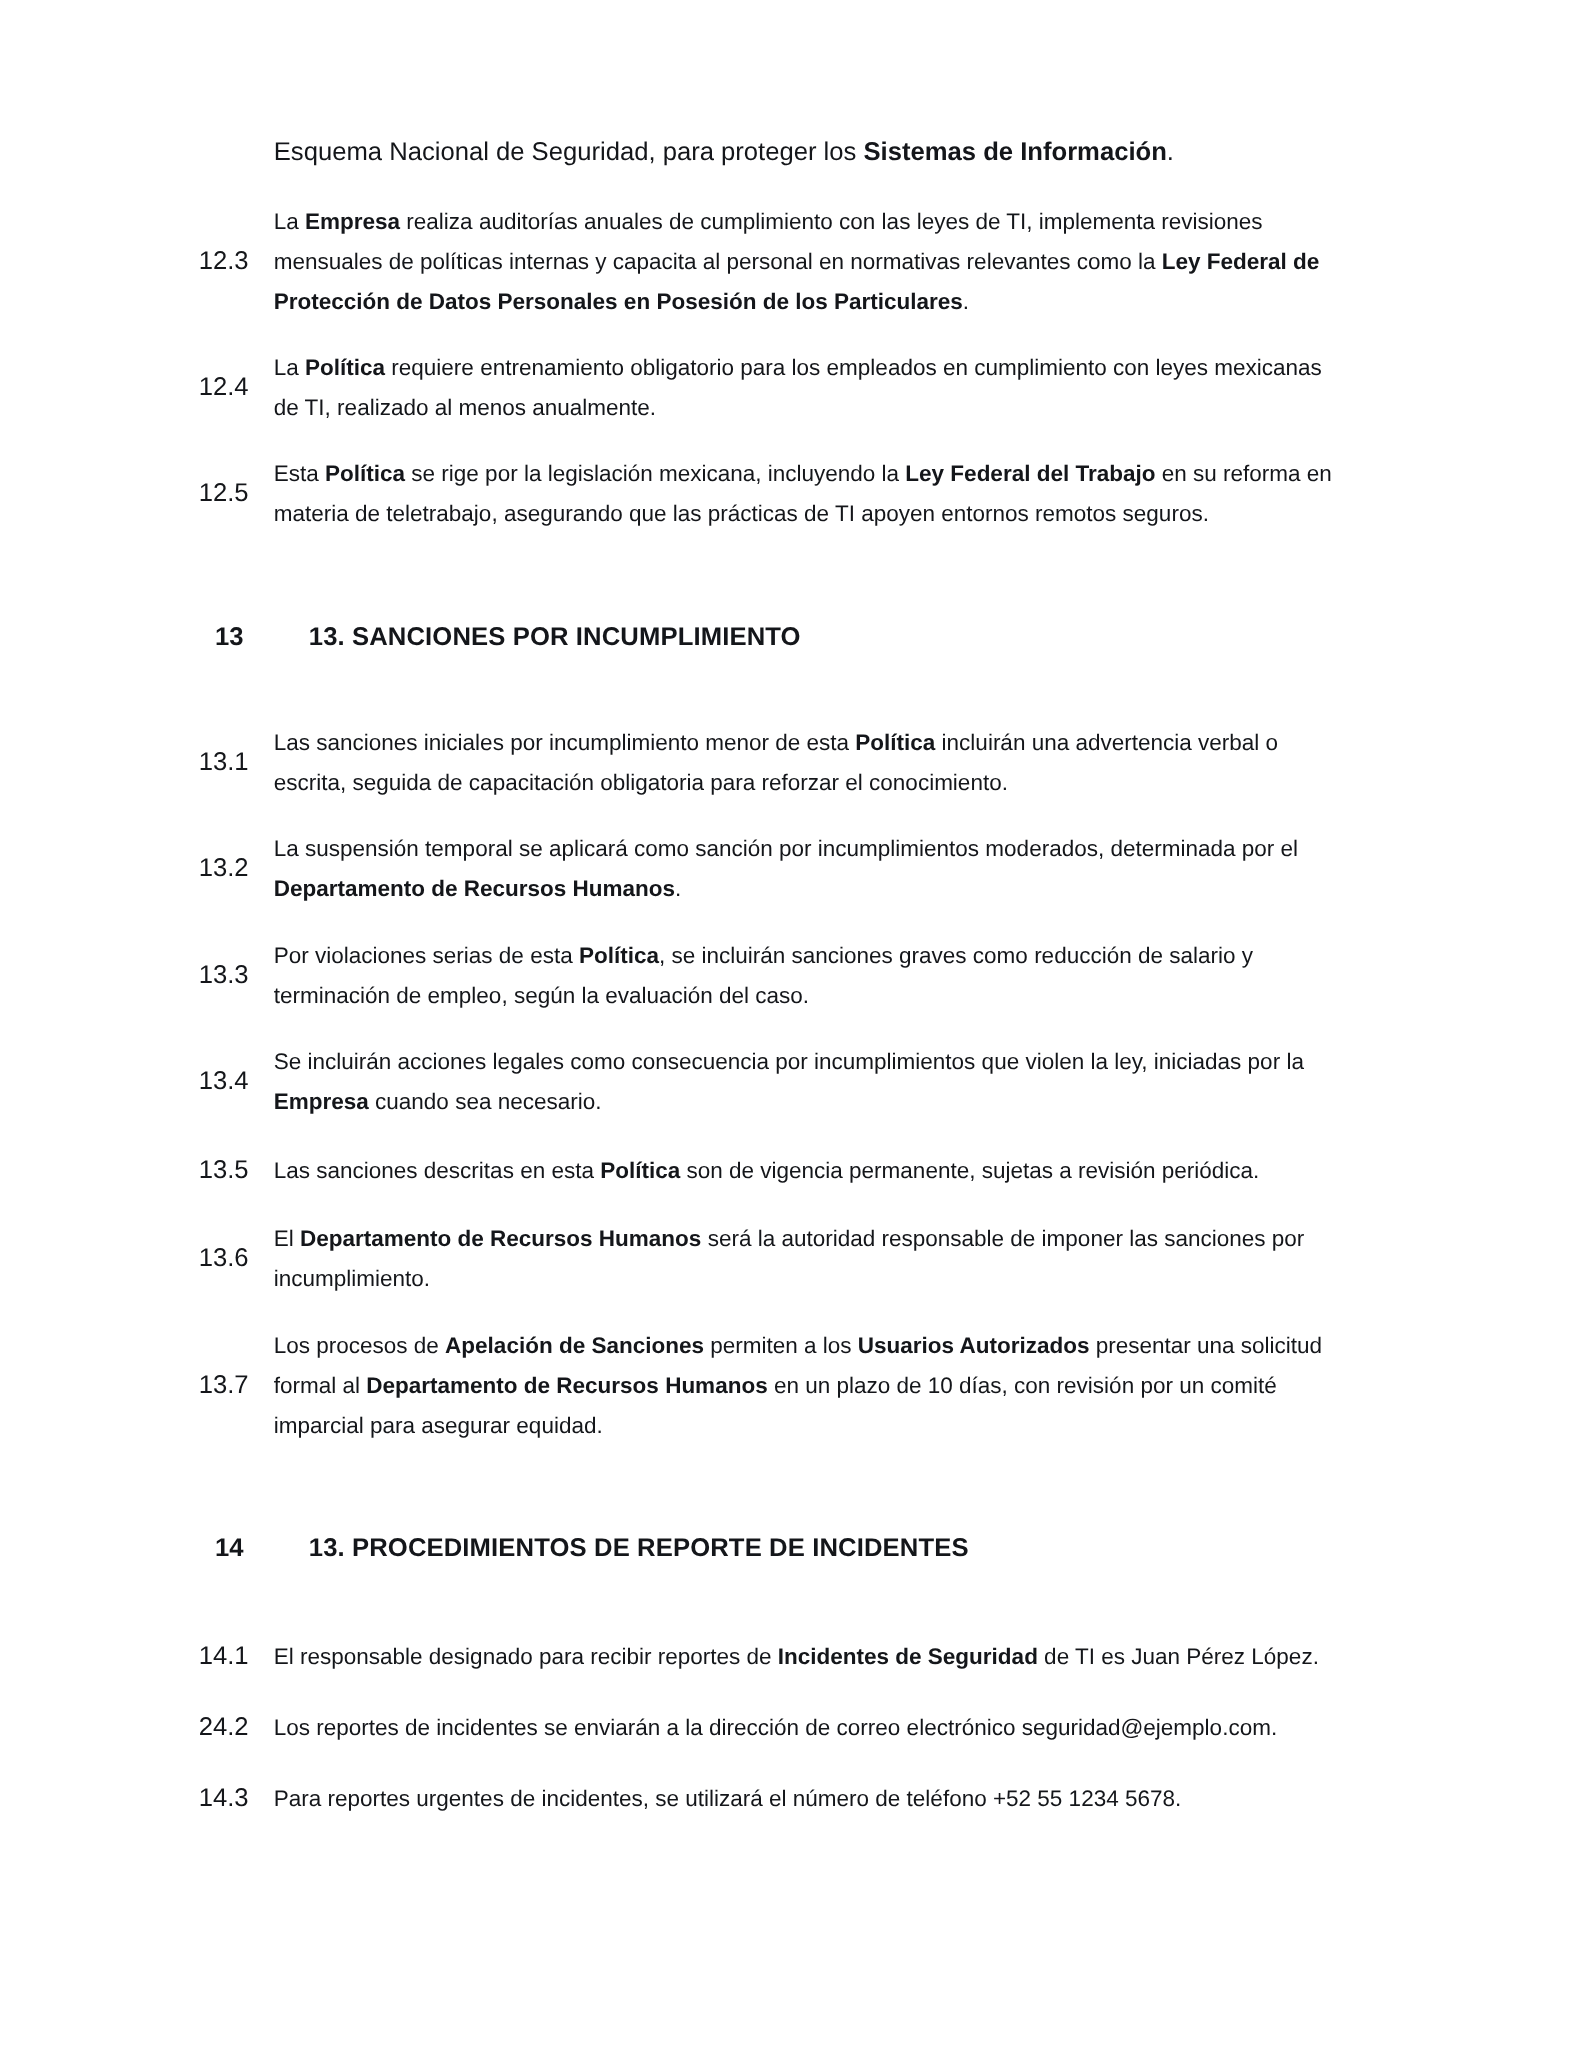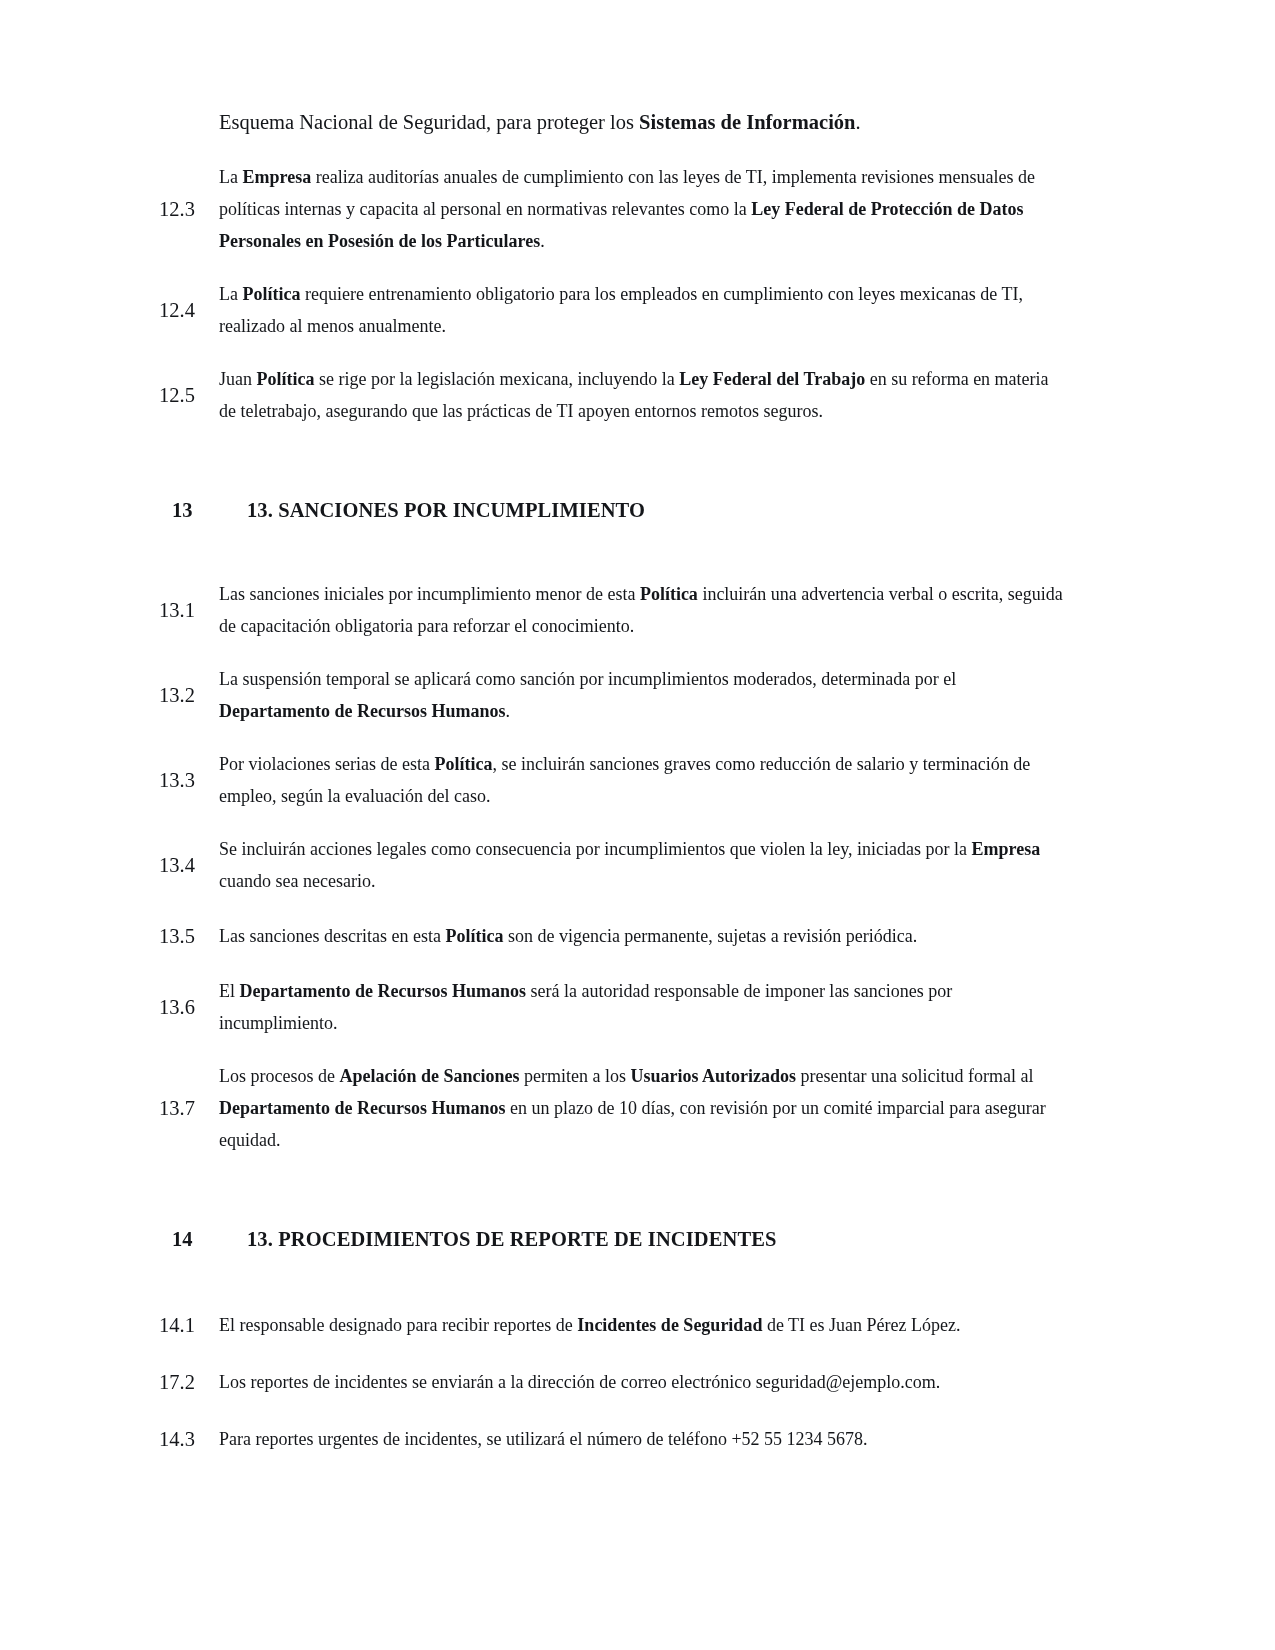--- a/index.html
+++ b/index.html
@@ -7,21 +7,21 @@
     padding: 0;
     background: #ffffff;
   }
   .page {
     width: 1231px;
     height: 1650px;
     margin: 0 auto;
     background: #ffffff;
     position: relative;
     box-sizing: border-box;
-    font-family: Liberation Serif, serif;
+    font-family: Liberation Sans, sans-serif;
     color: #14161a;
     overflow: hidden;
   }
   .content {
     position: absolute;
     left: 137px;
     top: 104px;
     width: 910px;
   }
 
@@ -92,21 +92,21 @@
       <div class="clause">
         <div class="clause-num">12.3</div>
         <div class="clause-body"><span>La </span><strong>Empresa</strong><span> realiza auditorías anuales de cumplimiento con las leyes de TI, implementa revisiones mensuales de políticas internas y capacita al personal en normativas relevantes como la </span><strong>Ley Federal de Protección de Datos Personales en Posesión de los Particulares</strong><span>.</span></div>
       </div>
       <div class="clause">
         <div class="clause-num">12.4</div>
         <div class="clause-body"><span>La </span><strong>Política</strong><span> requiere entrenamiento obligatorio para los empleados en cumplimiento con leyes mexicanas de TI, realizado al menos anualmente.</span></div>
       </div>
       <div class="clause">
         <div class="clause-num">12.5</div>
-        <div class="clause-body"><span>Juan </span><strong>Política</strong><span> se rige por la legislación mexicana, incluyendo la </span><strong>Ley Federal del Trabajo</strong><span> en su reforma en materia de teletrabajo, asegurando que las prácticas de TI apoyen entornos remotos seguros.</span></div>
+        <div class="clause-body"><span>Esta </span><strong>Política</strong><span> se rige por la legislación mexicana, incluyendo la </span><strong>Ley Federal del Trabajo</strong><span> en su reforma en materia de teletrabajo, asegurando que las prácticas de TI apoyen entornos remotos seguros.</span></div>
       </div>
       <div class="heading">
         <div class="heading-num">13</div>
         <div class="heading-title">13. SANCIONES POR INCUMPLIMIENTO</div>
       </div>
       <div class="spacer-after-section"></div>
       <div class="clause">
         <div class="clause-num">13.1</div>
         <div class="clause-body"><span>Las sanciones iniciales por incumplimiento menor de esta </span><strong>Política</strong><span> incluirán una advertencia verbal o escrita, seguida de capacitación obligatoria para reforzar el conocimiento.</span></div>
       </div>
@@ -137,21 +137,21 @@
       <div class="heading">
         <div class="heading-num">14</div>
         <div class="heading-title">13. PROCEDIMIENTOS DE REPORTE DE INCIDENTES</div>
       </div>
       <div class="spacer-after-section"></div>
       <div class="clause">
         <div class="clause-num">14.1</div>
         <div class="clause-body"><span>El responsable designado para recibir reportes de </span><strong>Incidentes de Seguridad</strong><span> de TI es Juan Pérez López.</span></div>
       </div>
       <div class="clause">
-        <div class="clause-num">17.2</div>
+        <div class="clause-num">24.2</div>
         <div class="clause-body"><span>Los reportes de incidentes se enviarán a la dirección de correo electrónico seguridad@ejemplo.com.</span></div>
       </div>
       <div class="clause">
         <div class="clause-num">14.3</div>
         <div class="clause-body"><span>Para reportes urgentes de incidentes, se utilizará el número de teléfono +52 55 1234 5678.</span></div>
       </div>
     </div>
 </div>
 
 </body></html>

